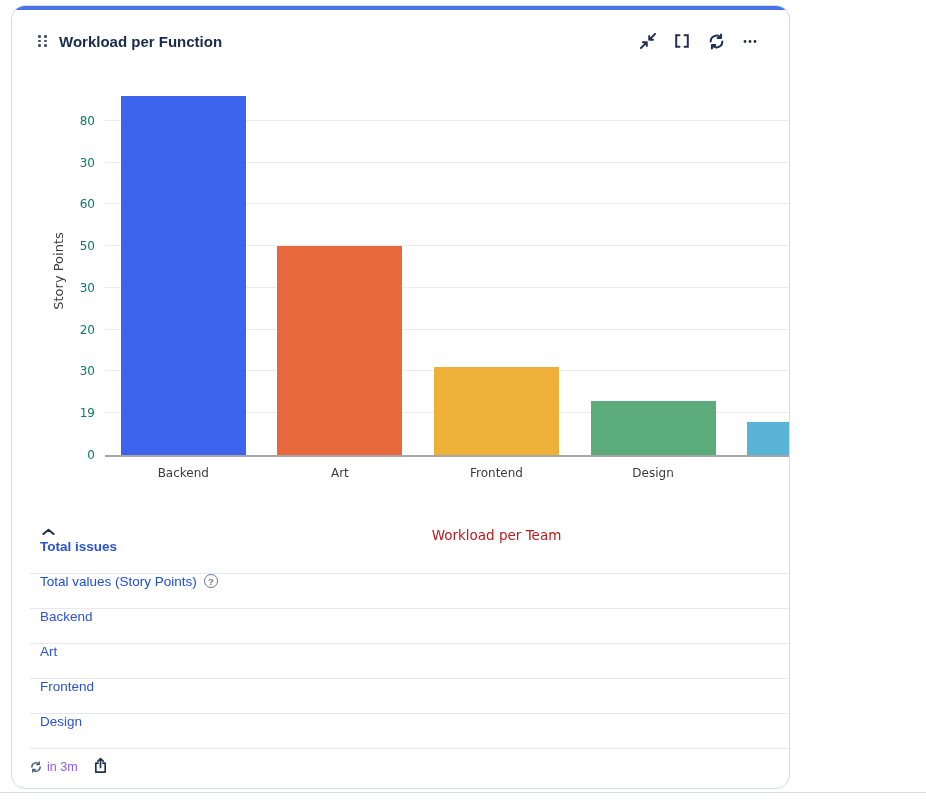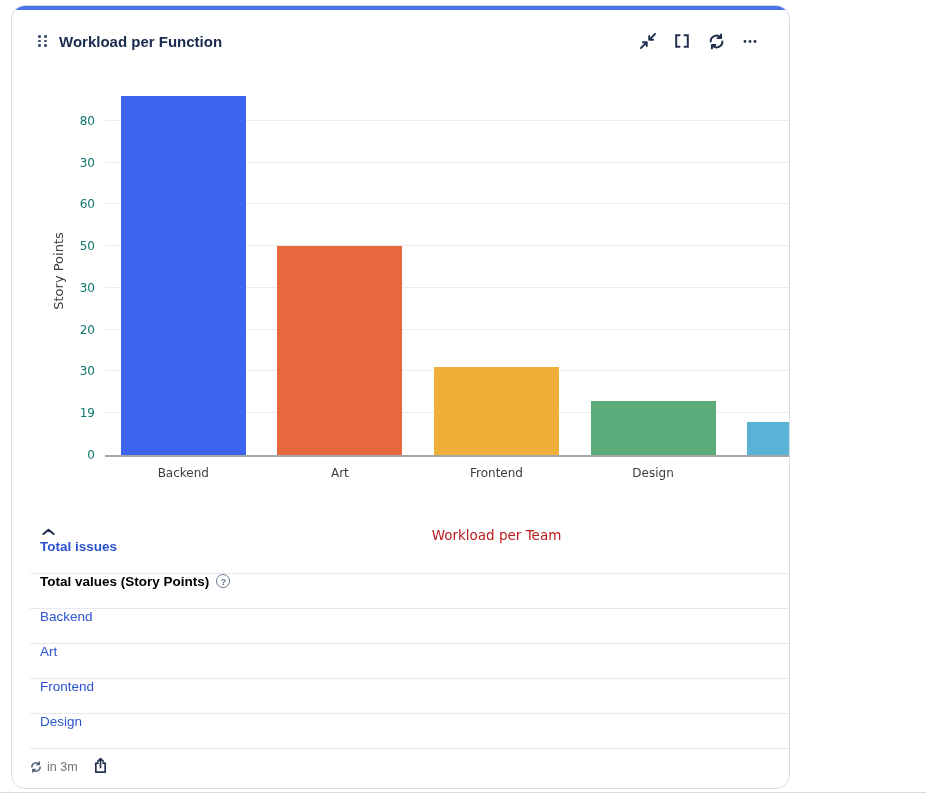--- a/index.html
+++ b/index.html
@@ -39,34 +39,34 @@
                   font-family:"DejaVu Sans",sans-serif; font-size:13.5px; color:#b91c1c;margin-top:37px; }
 
   
   .collapse-btn { position:absolute; top:516px; left:28px; background:none; border:none; padding:2px; cursor:pointer; }
 
   
   .table-wrap { position:absolute; top:533px; left:18px; width:844px; height:213px; overflow:hidden; }
   .trow { display:flex; align-items:flex-start; height:35px; border-bottom:1px solid #e7e9ee; padding:0 2px 0 10px; }
   .tlabel { font-size:13.5px; }
   .tlabel.link-bold { color:#2b53d0; font-weight:700; cursor:pointer; }
-  .tlabel.heading   { color:#000000; font-weight:700; }
+  .tlabel.heading   { color:#1d4ed8; font-weight:400; }
   .tlabel.link      { color:#2b53d0; font-weight:500; cursor:pointer; }
   .help { display:inline-flex; align-items:center; justify-content:center; width:14px; height:14px;
           border:1.4px solid #6b778c; border-radius:50%; color:#6b778c; font-size:9.5px; font-weight:700;
           margin-left:7px; cursor:pointer; }
   .tvalue { margin-left:auto; font-size:13.5px; font-weight:600; color:#1f2f52; }
   .tvalue.muted { color:#8993a4; }
 
   
   .sb-track { position:absolute; left:857px; top:534px; width:16px; height:210px; background:#f4f4f4; border-radius:8px; }
   .sb-thumb { position:absolute; left:859.5px; top:541px; width:11px; height:151px; background:#c4c6c9; border-radius:6px; cursor:pointer; }
 
   
-  .footer { position:absolute; left:18px; top:748px; height:26px; display:flex; align-items:center; color:#737373;justify-content:center; }
+  .footer { position:absolute; left:18px; top:748px; height:26px; display:flex; align-items:center; color:#8b5cf6;justify-content:center; }
   .footer .refresh-mini { display:flex; align-items:center; margin-right:5px; }
   .footer-text { font-size:12.5px; }
   .share-btn { background:none; border:none; padding:0; margin-left:15px; cursor:pointer; display:flex; }
 
   .page-divider { position:absolute; left:0; top:792px; width:926px; height:1px; background:#dadada; }
 </style>
 </head>
 <body>
 
 <div class="card">

